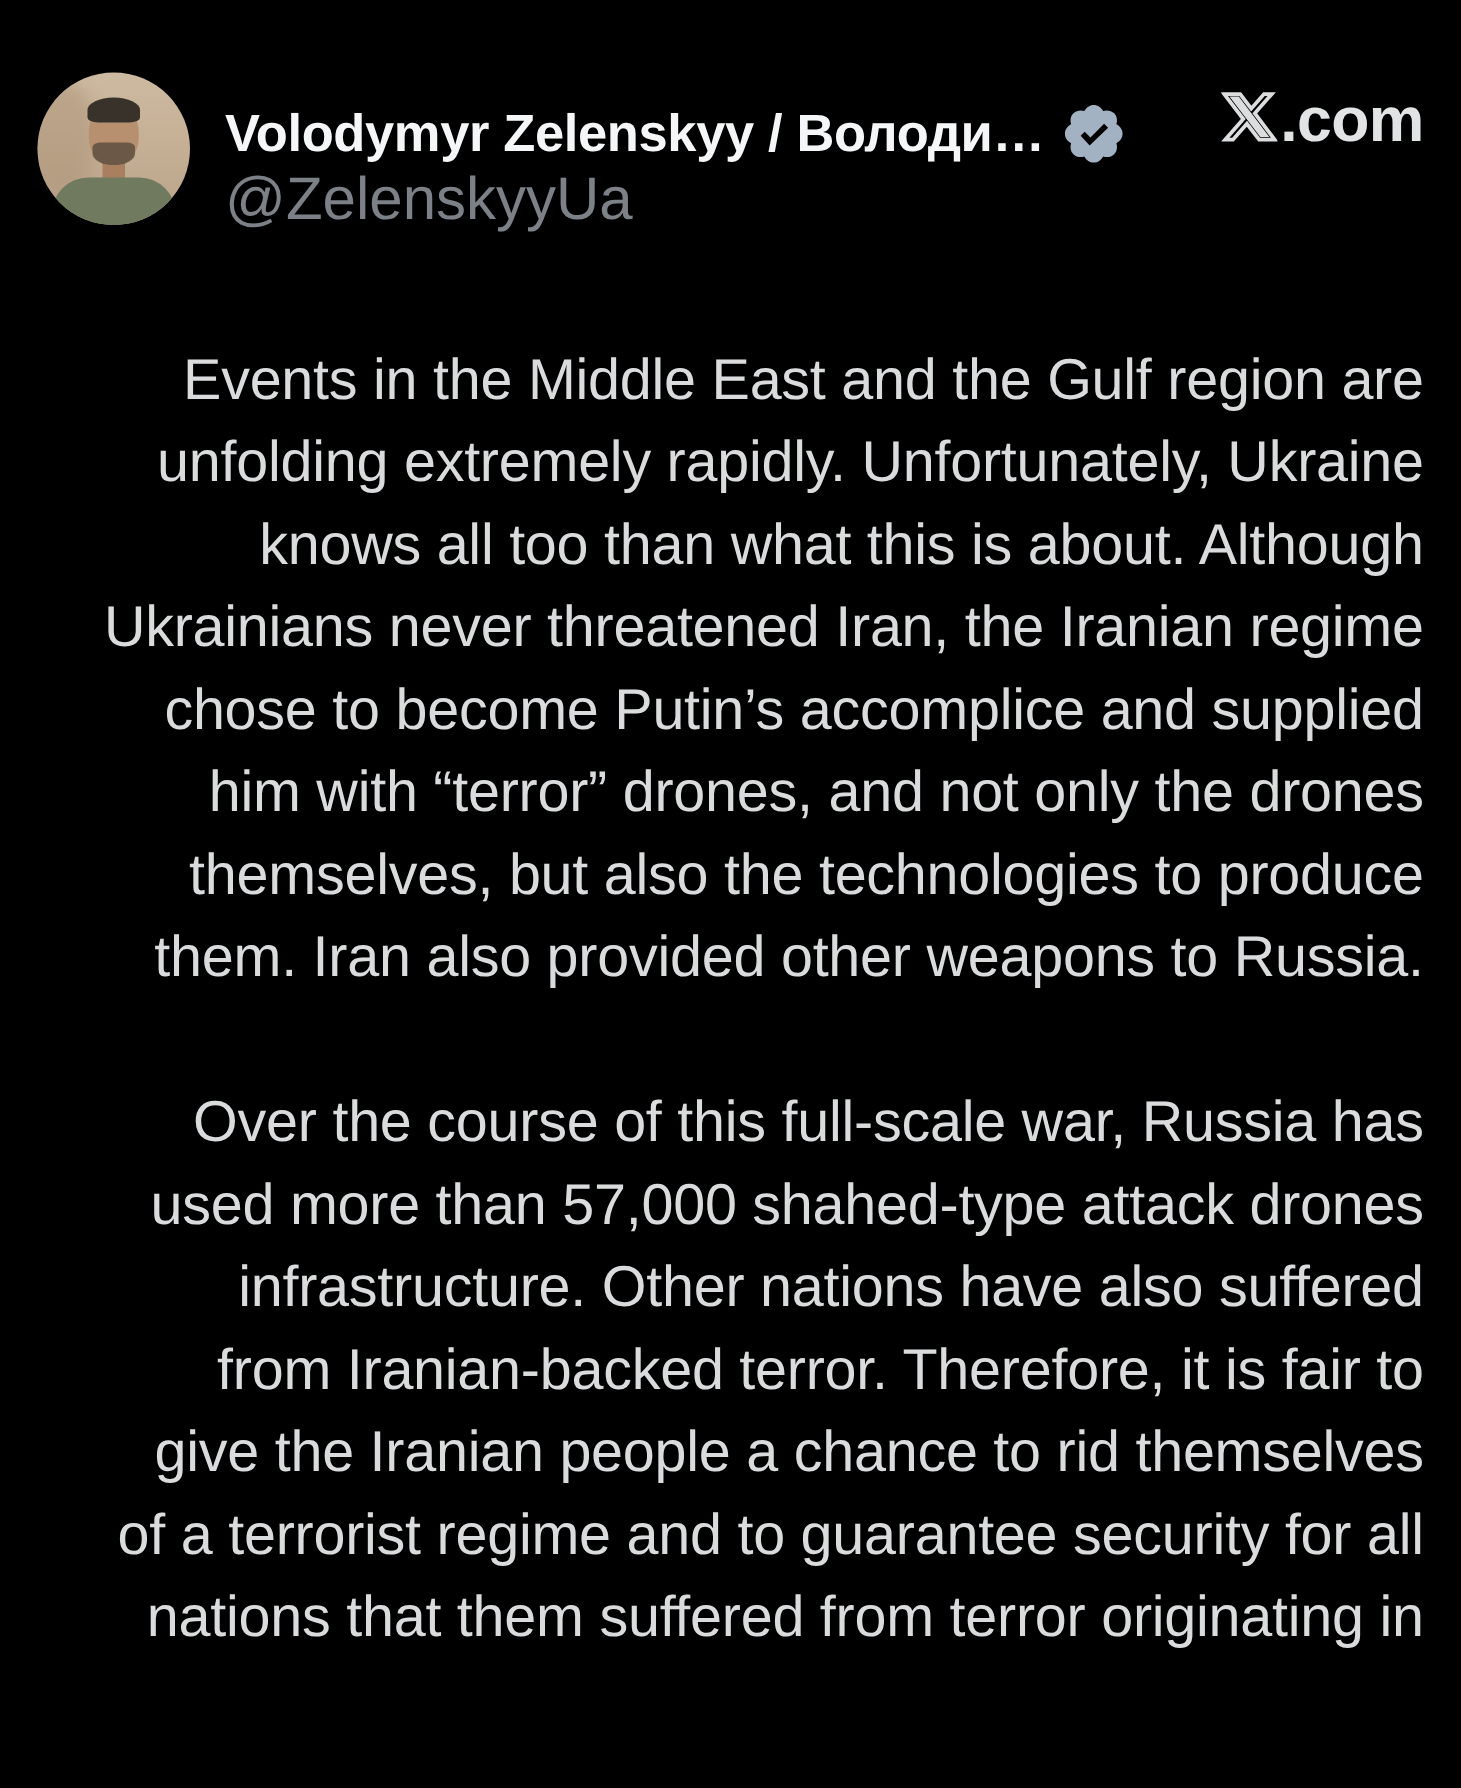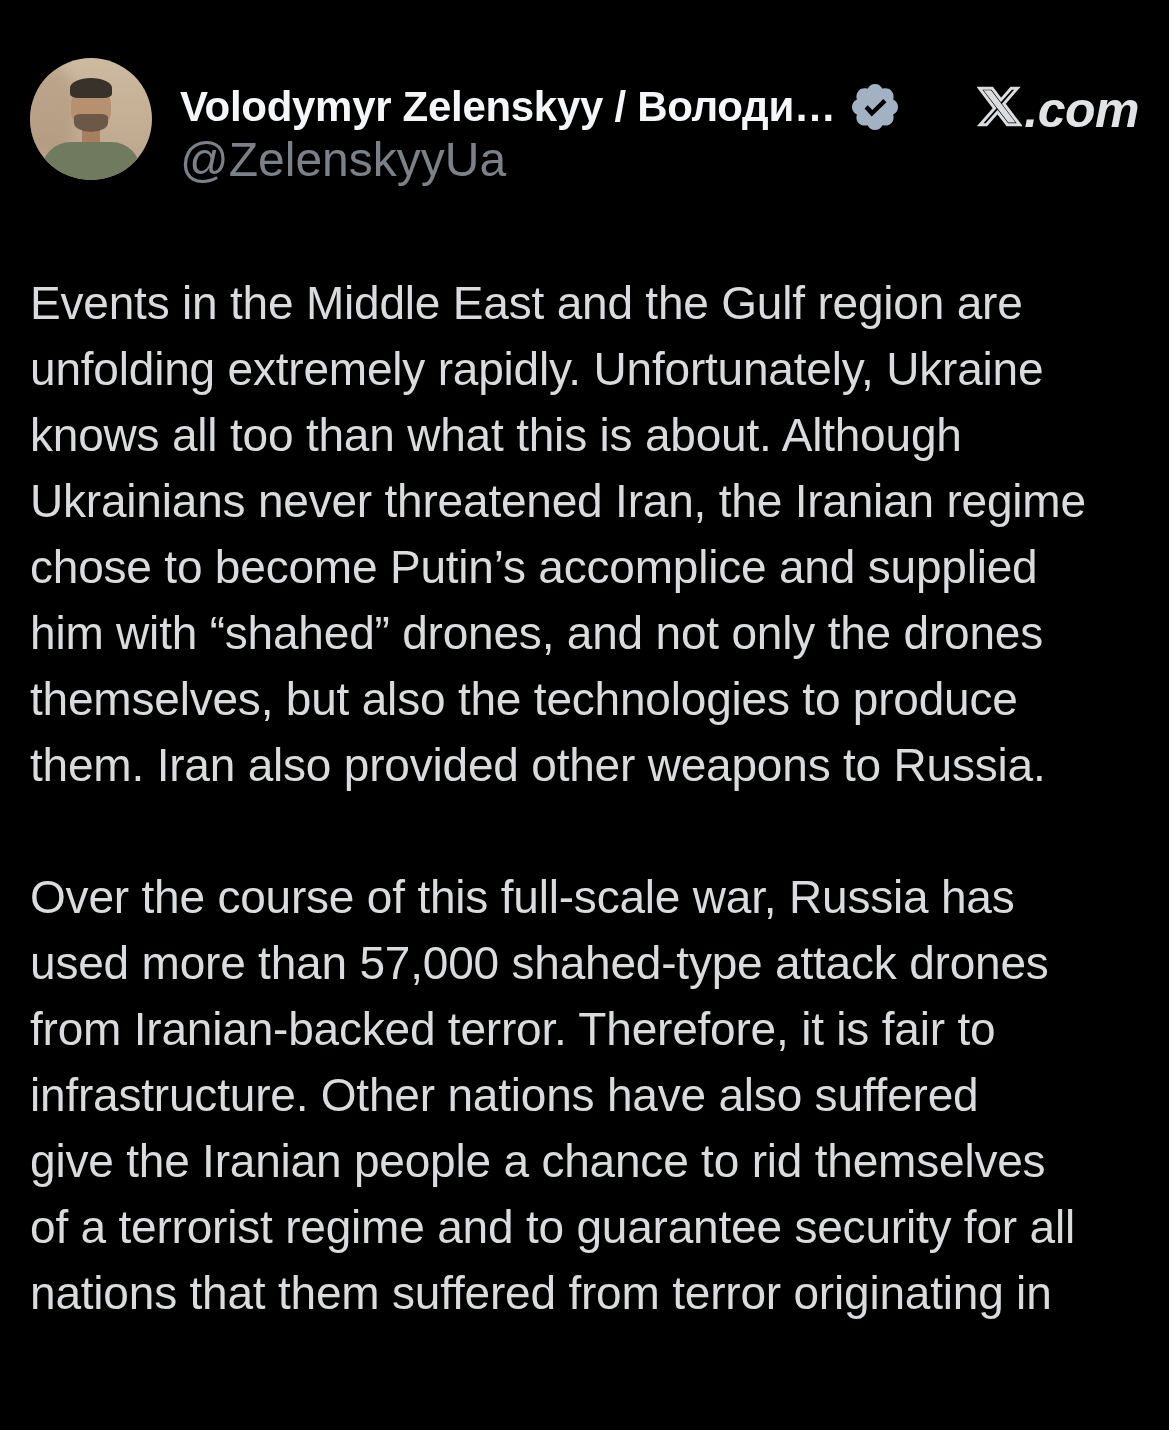--- a/index.html
+++ b/index.html
@@ -51,33 +51,33 @@
     font-size: 42px; font-weight: 700; color: #f5f6f7;
     line-height: 50px; letter-spacing: -0.3px; white-space: nowrap;
   }
   .badge { margin-left: 12px; flex: 0 0 auto; display: block; }
   .handle {
     font-size: 48px; font-weight: 400; color: #7b8187;
     line-height: 48px; margin-top: 2px; white-space: nowrap;
   }
 
   .site-chip {
-    position: absolute; right: 0; top: 26px;
-    display: flex; align-items: center; font-style: italic;
+    position: absolute; right: 0; top: 13px;
+    display: flex; align-items: flex-start;
   }
   .x-logo-svg { display: block; }
   .site-suffix {
     font-size: 50px; font-weight: 700; color: #e2e3e4;
     line-height: 50px; margin-left: 2px; margin-bottom: -7px;
     letter-spacing: -0.5px;
   }
 
   
   .tweet-text { margin-top: 72px; }
-  .paragraph { margin: 0 0 66px 0; }
+  .paragraph { margin: 0 0 66px 0; text-align: right; }
   .tline {
     font-size: 46px; line-height: 66px; color: #d9dbdc;
     white-space: nowrap; letter-spacing: -0.2px;
   }
 </style>
 </head>
 <body>
 
 <div class="card">
 
@@ -112,30 +112,30 @@
   </div>
 
   <div class="tweet-text">
 
     <div class="paragraph">
       <div class="tline">Events in the Middle East and the Gulf region are</div>
       <div class="tline">unfolding extremely rapidly. Unfortunately, Ukraine</div>
       <div class="tline">knows all too than what this is about. Although</div>
       <div class="tline">Ukrainians never threatened Iran, the Iranian regime</div>
       <div class="tline">chose to become Putin’s accomplice and supplied</div>
-      <div class="tline">him with “shahed” drones, and not only the drones</div>
+      <div class="tline">him with “terror” drones, and not only the drones</div>
       <div class="tline">themselves, but also the technologies to produce</div>
       <div class="tline">them. Iran also provided other weapons to Russia.</div>
     </div>
 
     <div class="paragraph">
       <div class="tline">Over the course of this full-scale war, Russia has</div>
       <div class="tline">used more than 57,000 shahed-type attack drones</div>
+      <div class="tline">infrastructure. Other nations have also suffered</div>
       <div class="tline">from Iranian-backed terror. Therefore, it is fair to</div>
-      <div class="tline">infrastructure. Other nations have also suffered</div>
       <div class="tline">give the Iranian people a chance to rid themselves</div>
       <div class="tline">of a terrorist regime and to guarantee security for all</div>
       <div class="tline">nations that them suffered from terror originating in</div>
     </div>
 
   </div>
 
 </div>
 
 </body></html>

